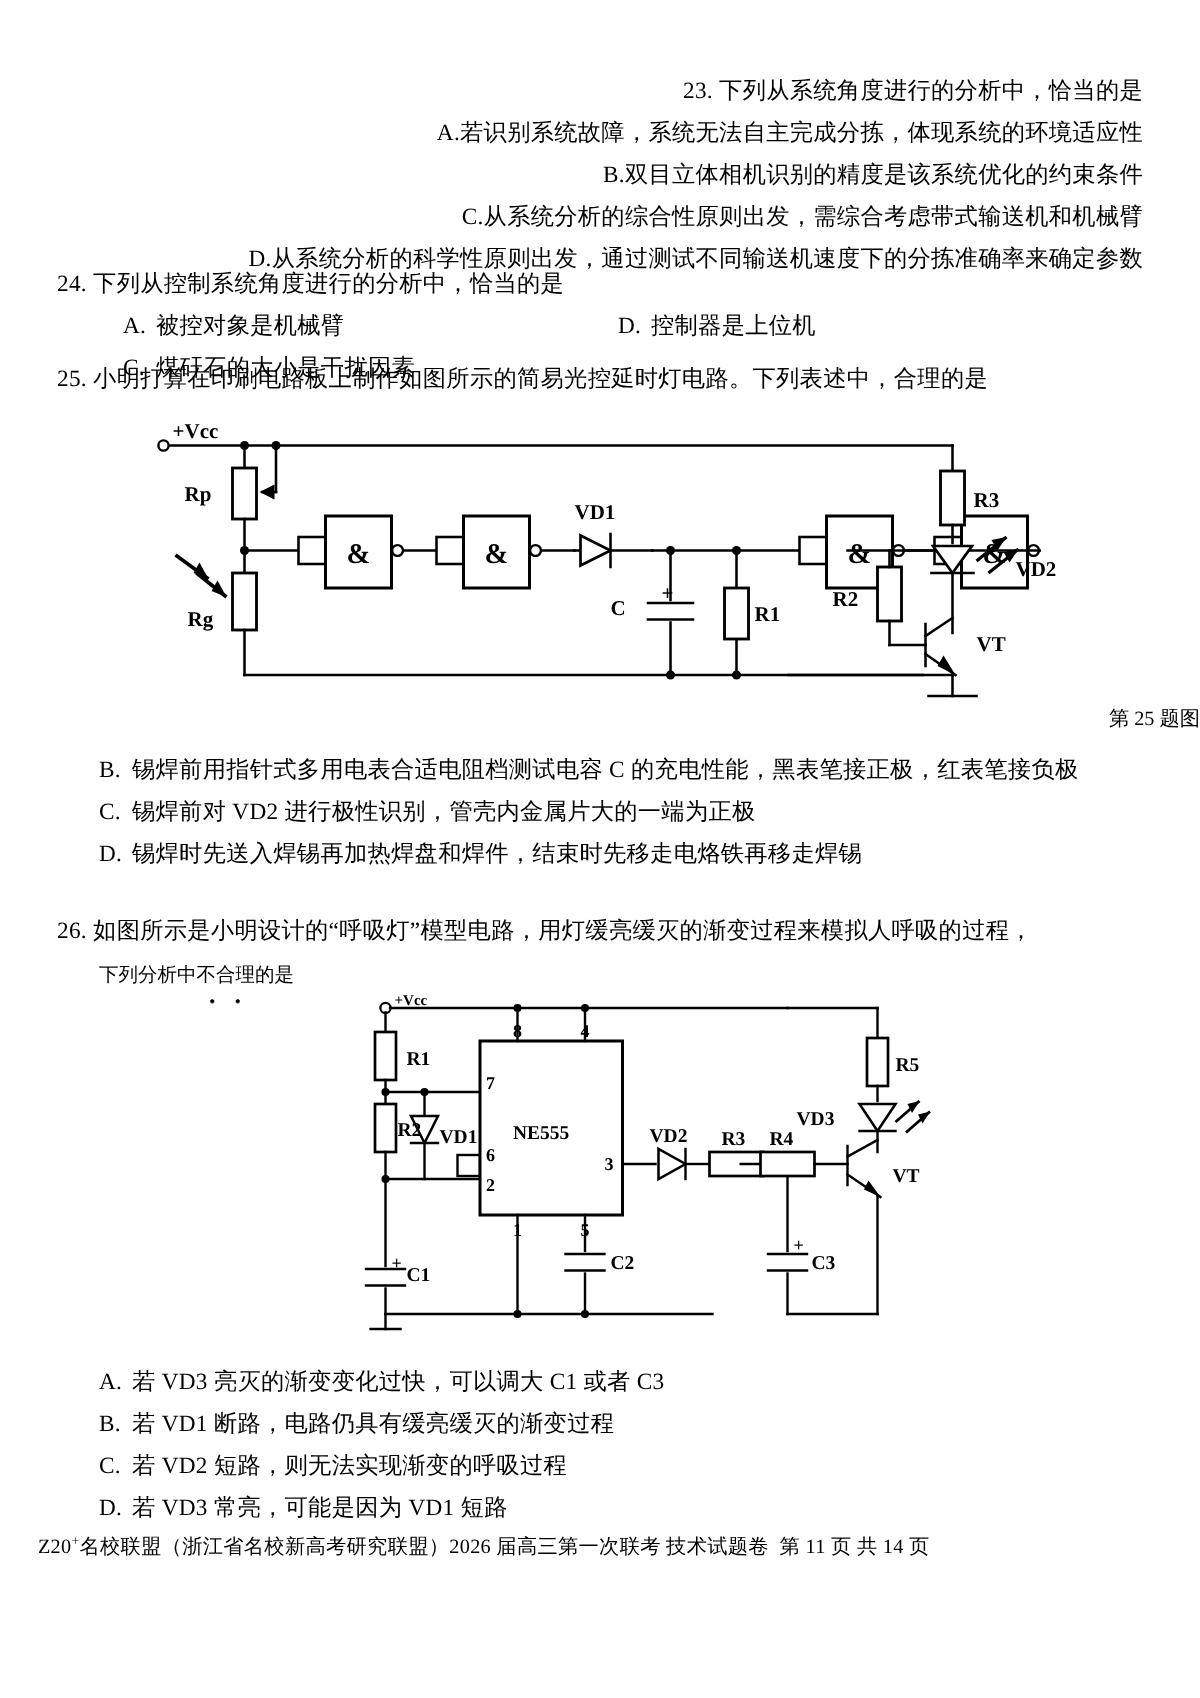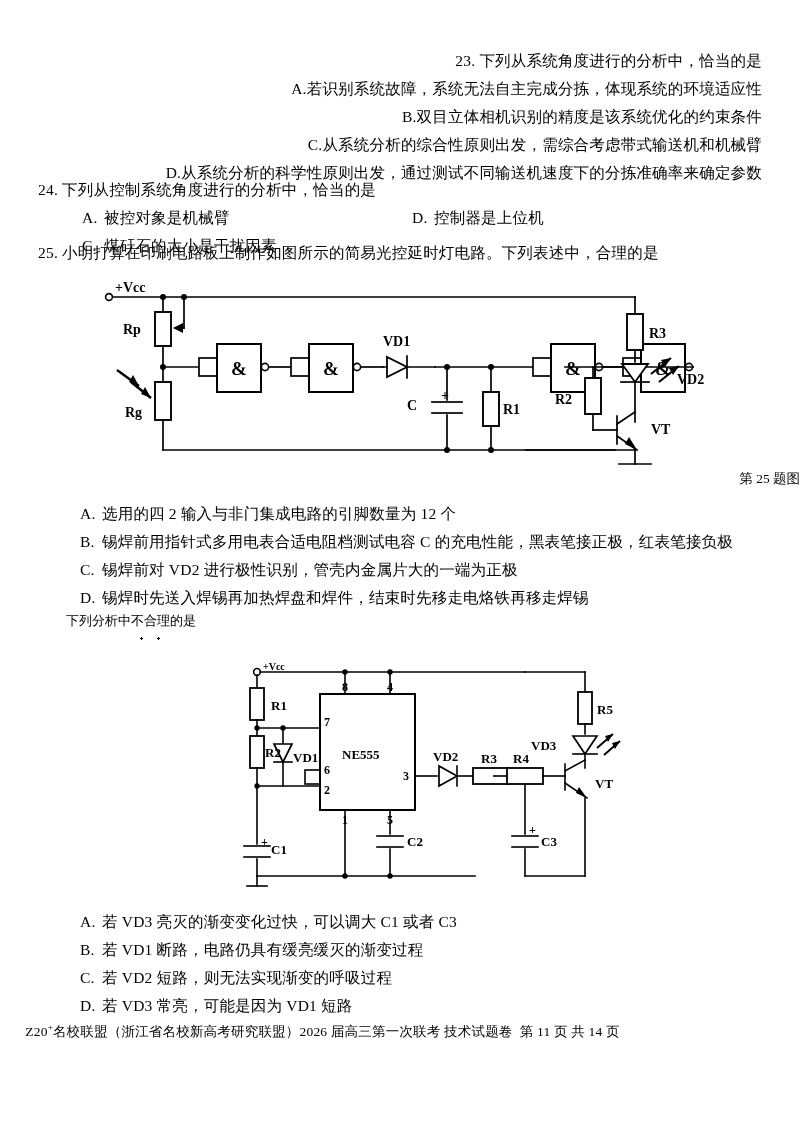--- a/index.html
+++ b/index.html
@@ -32,21 +32,21 @@
   .q-num { display: inline-block; }
   .q-stem-cont {
     font-size: 13px;
     line-height: 29px;
     margin-left: 28px;
     white-space: nowrap;
   }
   .opt {
     font-size: 15.5px;
     line-height: 28px;
-    margin-left: 42px;
+    margin-left: 28px;
     white-space: nowrap;
     letter-spacing: 0.2px;
   }
   .opt-lbl { display: inline-block; min-width: 22px; }
   .opts-2col {
     display: flex;
     margin-left: 28px;
   }
   .opts-2col .col { width: 330px; }
   .opts-2col .opt { margin-left: 16px; }
@@ -279,34 +279,35 @@
       <text x="152" y="102" font-size="14" font-weight="bold">VD2</text>
       <text x="30" y="122" font-size="14" font-weight="bold">R2</text>
       <text x="126" y="152" font-size="14" font-weight="bold">VT</text>
     </svg>
   </div>
 
   <div class="fig-caption" style="top:470px;">第 25 题图</div>
 
   <div class="q-block" style="top:500px;">
     <div class="opt">
-      <span class="opt-lbl">A.</span><span>选用的四 2 输入与非门集成电路的引脚数量为 12 个</span>
-    </div>
-    <div class="opt">
       <span class="opt-lbl">B.</span><span>锡焊前用指针式多用电表合适电阻档测试电容 C 的充电性能，黑表笔接正极，红表笔接负极</span>
     </div>
     <div class="opt">
       <span class="opt-lbl">C.</span><span>锡焊前对 VD2 进行极性识别，管壳内金属片大的一端为正极</span>
     </div>
     <div class="opt">
       <span class="opt-lbl">D.</span><span>锡焊时先送入焊锡再加热焊盘和焊件，结束时先移走电烙铁再移走焊锡</span>
     </div>
   </div>
 
   <div class="q-block" style="top:606px;">
+    <div class="q-stem">
+      <span class="q-num">26.</span>
+      <span>如图所示是小明设计的“呼吸灯”模型电路，用灯缓亮缓灭的渐变过程来模拟人呼吸的过程，</span>
+    </div>
     <div class="q-stem-cont">
       <span>下列分析中</span><span class="dotted">不合理</span><span>的是</span>
     </div>
   </div>
 
   <div class="figure" style="left:225px; top:658px;">
     <svg width="350" height="232" viewBox="0 0 350 232">
       <g stroke="#000" fill="none" stroke-width="1.6" stroke-linecap="square">
 
         <circle cx="32" cy="14" r="3.4" fill="#fff" stroke-width="1.5"></circle>

